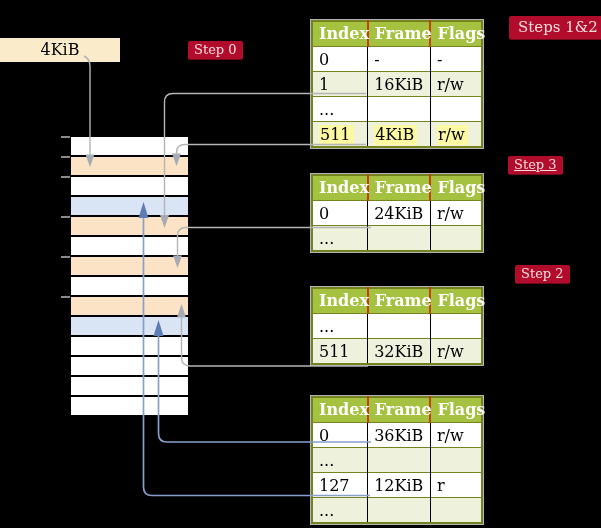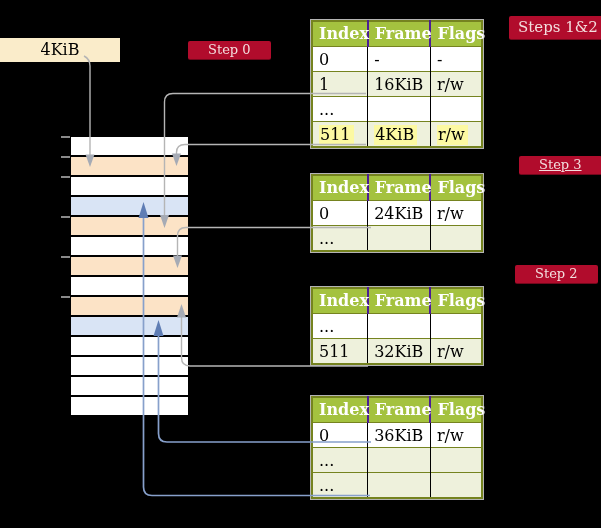--- a/index.html
+++ b/index.html
@@ -5,42 +5,42 @@
   html,body{margin:0;padding:0;background:#000;}
   #stage{position:relative;width:601px;height:528px;background:var(--bg,#000);overflow:hidden;
          font-family:"DejaVu Serif",serif;}
 
   
   .frame-box{position:absolute;left:0;top:38px;width:120px;height:24px;line-height:24px;
              background:var(--cream_box);color:#000;text-align:center;font-size:16px;}
 
   
   .badge{position:absolute;background:var(--badge_red);color:var(--badge_text);
-         border-radius:2px;padding:1px 20px 2px;font-size:13px;white-space:nowrap;
+         border-radius:2px;padding:1px 6px 2px;font-size:13px;white-space:nowrap;
          border-bottom:1px solid rgba(0,0,0,.35);}
   #badge-step0 {left:188px;top:41px;}
   #badge-steps12{left:509px;top:16px;font-size:15px;padding:2px 9px 3px;}
-  #badge-step3 {left:519px;top:156px;text-decoration:underline;}
+  #badge-step3 {left:508px;top:156px;text-decoration:underline;}
   #badge-step4 {left:515px;top:265px;}
 
   
   .mem-row{position:absolute;left:71px;width:117px;height:20px;border-top:2px solid #000;
            box-sizing:border-box;}
   .mem-row.white{background:var(--mem_white);}
   .mem-row.peach{background:var(--mem_peach);}
   .mem-row.blue {background:var(--mem_blue);}
   .tick{position:absolute;left:61px;width:9px;height:2px;background:var(--tick_gray);}
 
   
   table.pt{position:absolute;left:311px;width:172px;border-collapse:collapse;table-layout:fixed;
            background:#fff;border:2px solid var(--table_border);outline:1px solid rgba(225,225,225,.8);}
   table.pt col.c1{width:55px;} table.pt col.c2{width:62px;} table.pt col.c3{width:51px;}
   table.pt th{height:23px;background:var(--header_green);color:#fff;font-weight:bold;
               font-size:16px;text-align:left;padding:0 0 1px 6px;
-              border-right:2px solid #4c1d95;border-bottom:1px solid var(--table_border);}
+              border-right:2px solid #c2410c;border-bottom:1px solid var(--table_border);}
   table.pt th:last-child{border-right:none;}
   table.pt td{height:24px;font-size:16px;color:#000;padding:0 0 0 6px;
               border-right:1px solid #000;border-top:1.5px solid var(--table_border);
               white-space:nowrap;overflow:hidden;}
   table.pt td:last-child{border-right:none;}
   table.pt tr.shaded td{background:var(--row_green);}
   .hl{background:var(--hl_yellow);padding:0 3px 1px 1px;}
 
   
   svg#wires{position:absolute;left:0;top:0;pointer-events:none;}
@@ -192,20 +192,25 @@
       <tr>
         <td>0</td>
         <td>36KiB</td>
         <td>r/w</td>
       </tr>
       <tr class="shaded">
         <td>...</td>
         <td></td>
         <td></td>
       </tr>
+      <tr>
+        <td>127</td>
+        <td>12KiB</td>
+        <td>r</td>
+      </tr>
       <tr class="shaded">
         <td>...</td>
         <td></td>
         <td></td>
       </tr>
     </tbody>
   </table>
 
   <svg id="wires" width="601" height="528" viewBox="0 0 601 528">
     <path class="gline" d="M 84,56 Q 90,59 90,66 L 90,155"></path>

